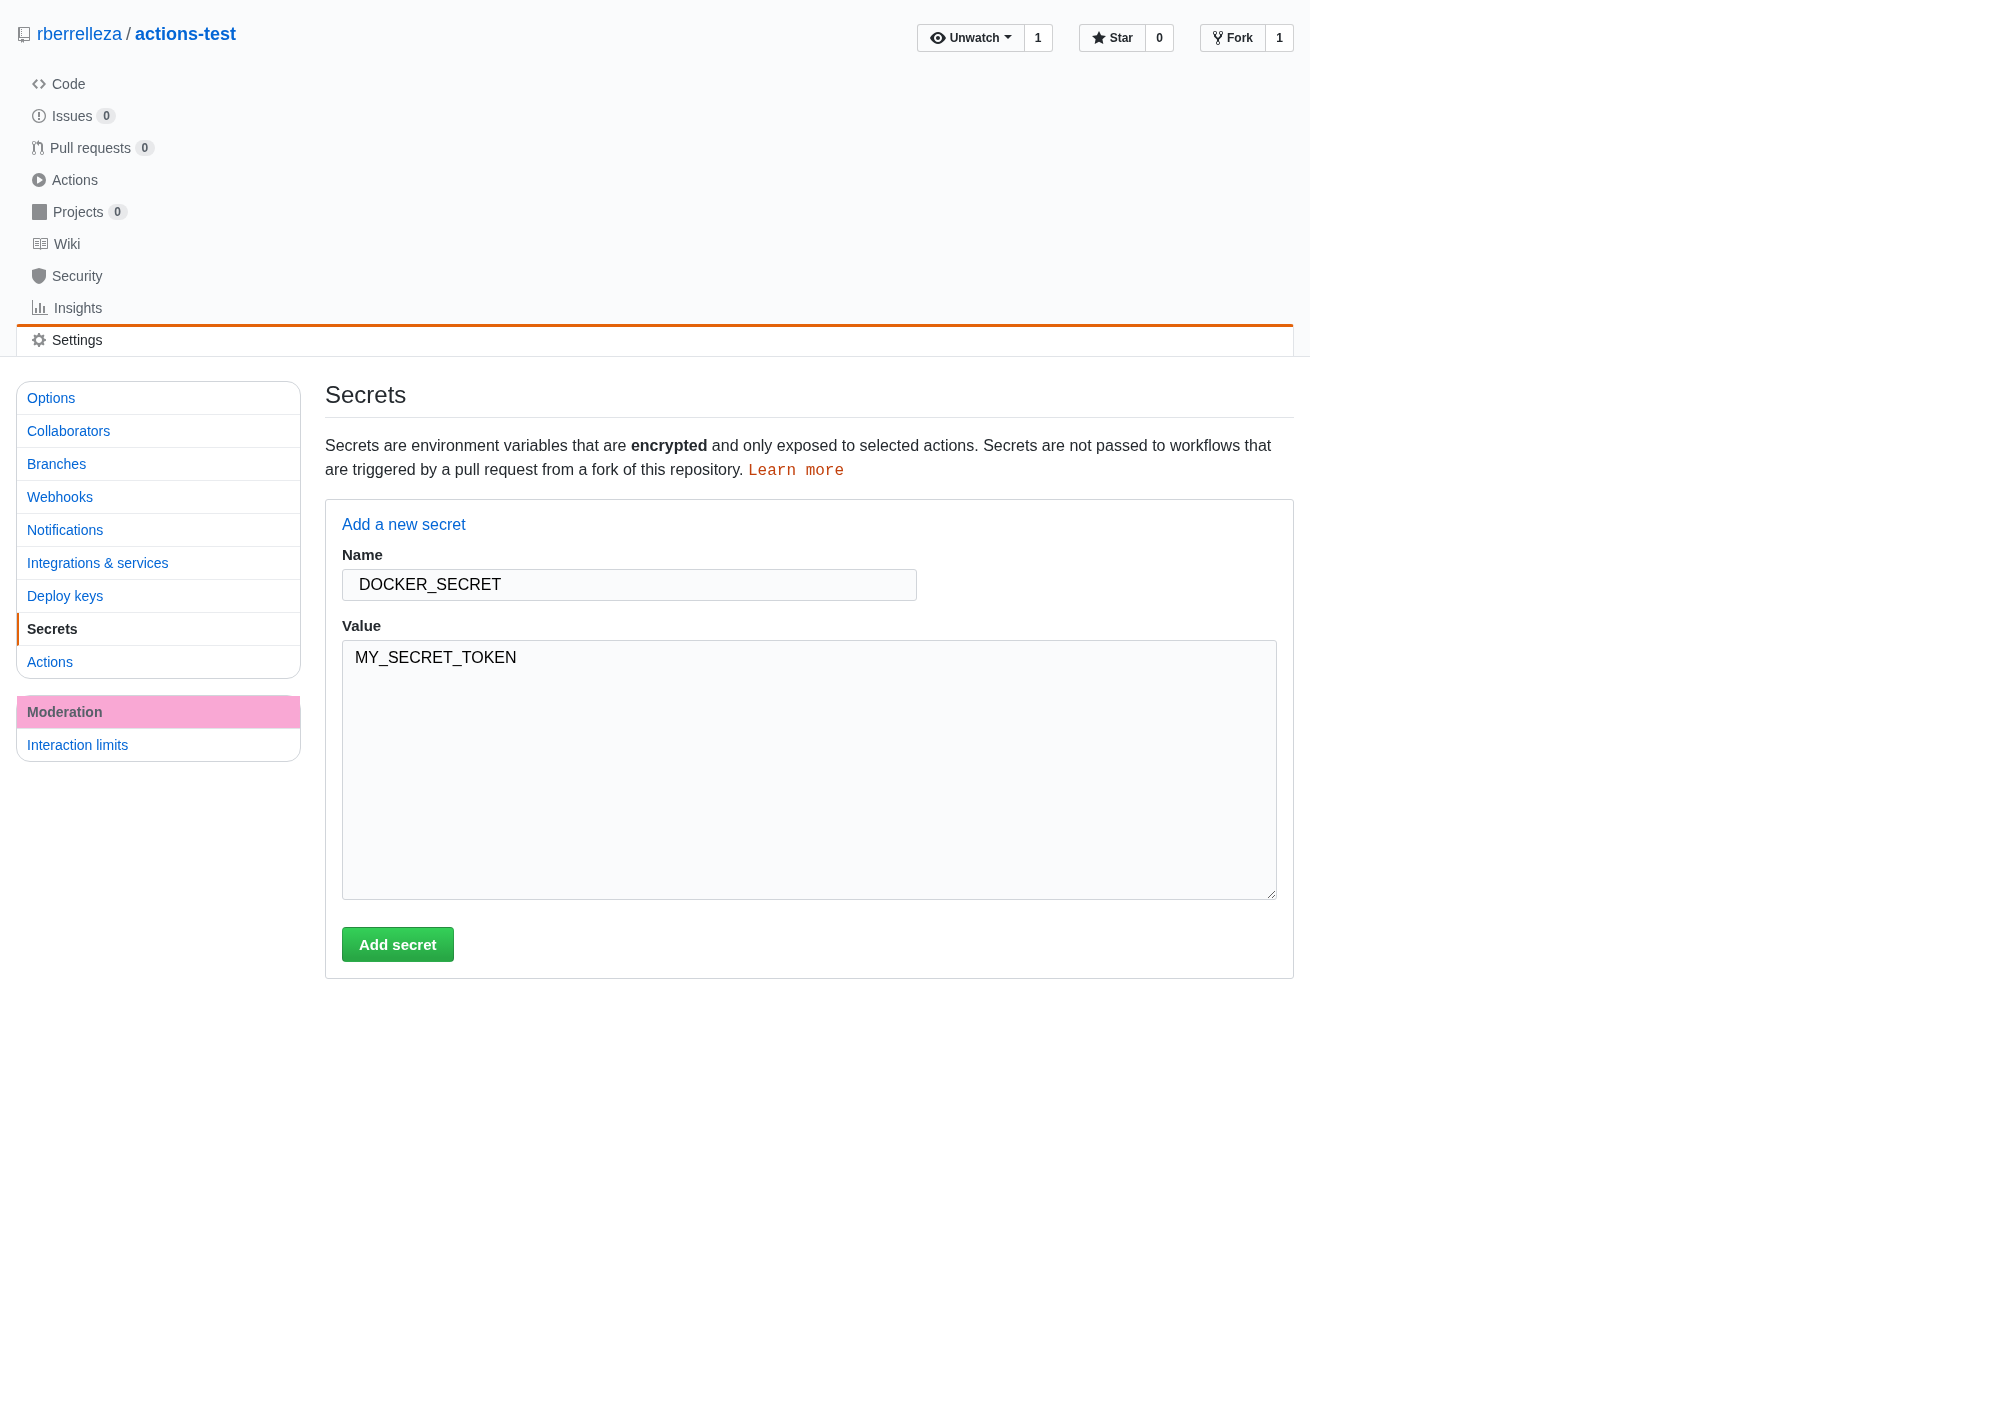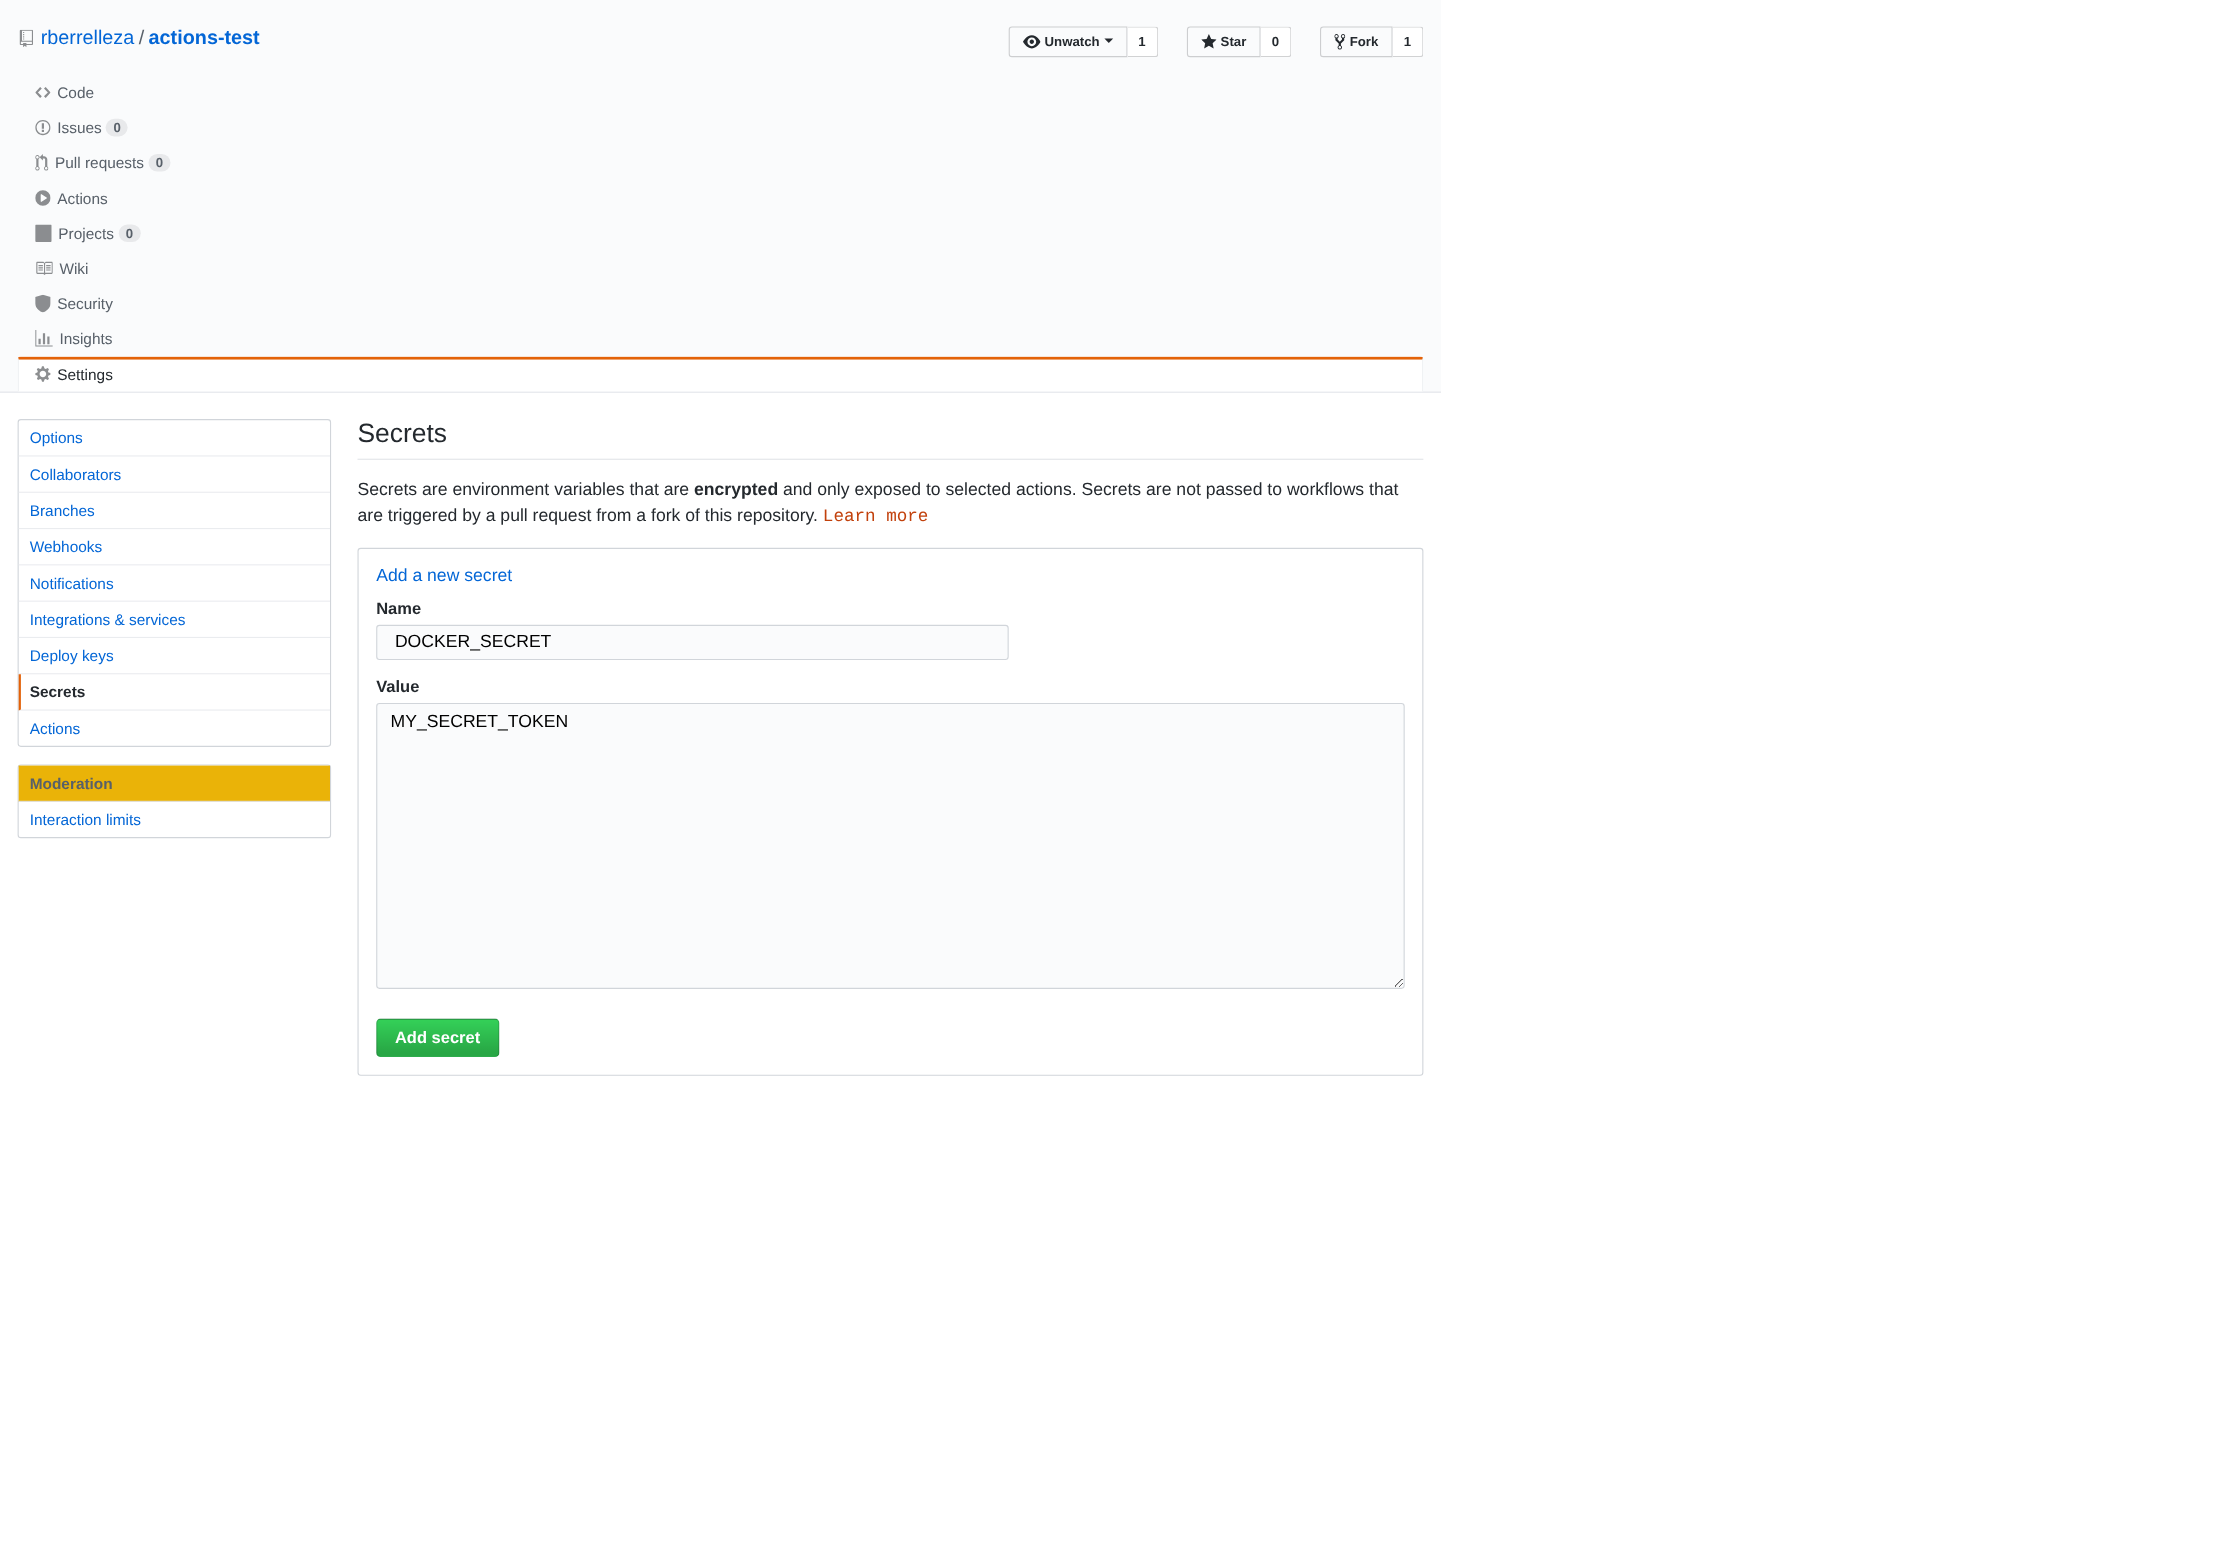--- a/index.html
+++ b/index.html
@@ -96,21 +96,21 @@
   }
   .container {
     display: flex;
     padding: 24px 16px;
     gap: 24px;
   }
   .sidebar { width: 285px; flex-shrink: 0; }
   .menu {
     list-style: none;
     border: 1px solid #d1d5da;
-    border-radius: 3px;
+    border-radius: 14px;
     margin-bottom: 16px;
     background: #fff;
   }
   .menu-item {
     display: block;
     padding: 8px 10px;
     color: #0366d6;
     border-bottom: 1px solid #eaecef;
     cursor: pointer;
   }
@@ -120,21 +120,21 @@
     color: #24292e;
     border-left: 2px solid #e36209;
     padding-left: 8px;
     cursor: default;
   }
   .menu-heading {
     display: block;
     padding: 8px 10px;
     font-weight: 600;
     color: #586069;
-    background: #eab308;
+    background: #f9a8d4;
     border-bottom: 1px solid #e1e4e8;
   }
   .main { flex: 1; min-width: 0; }
   .subhead {
     border-bottom: 1px solid #e1e4e8;
     padding-bottom: 8px;
     margin-bottom: 16px;
   }
   .subhead h2 { font-size: 24px; font-weight: 400; }
   .intro { font-size: 16px; line-height: 1.5; margin-bottom: 16px; color: #24292e; }

